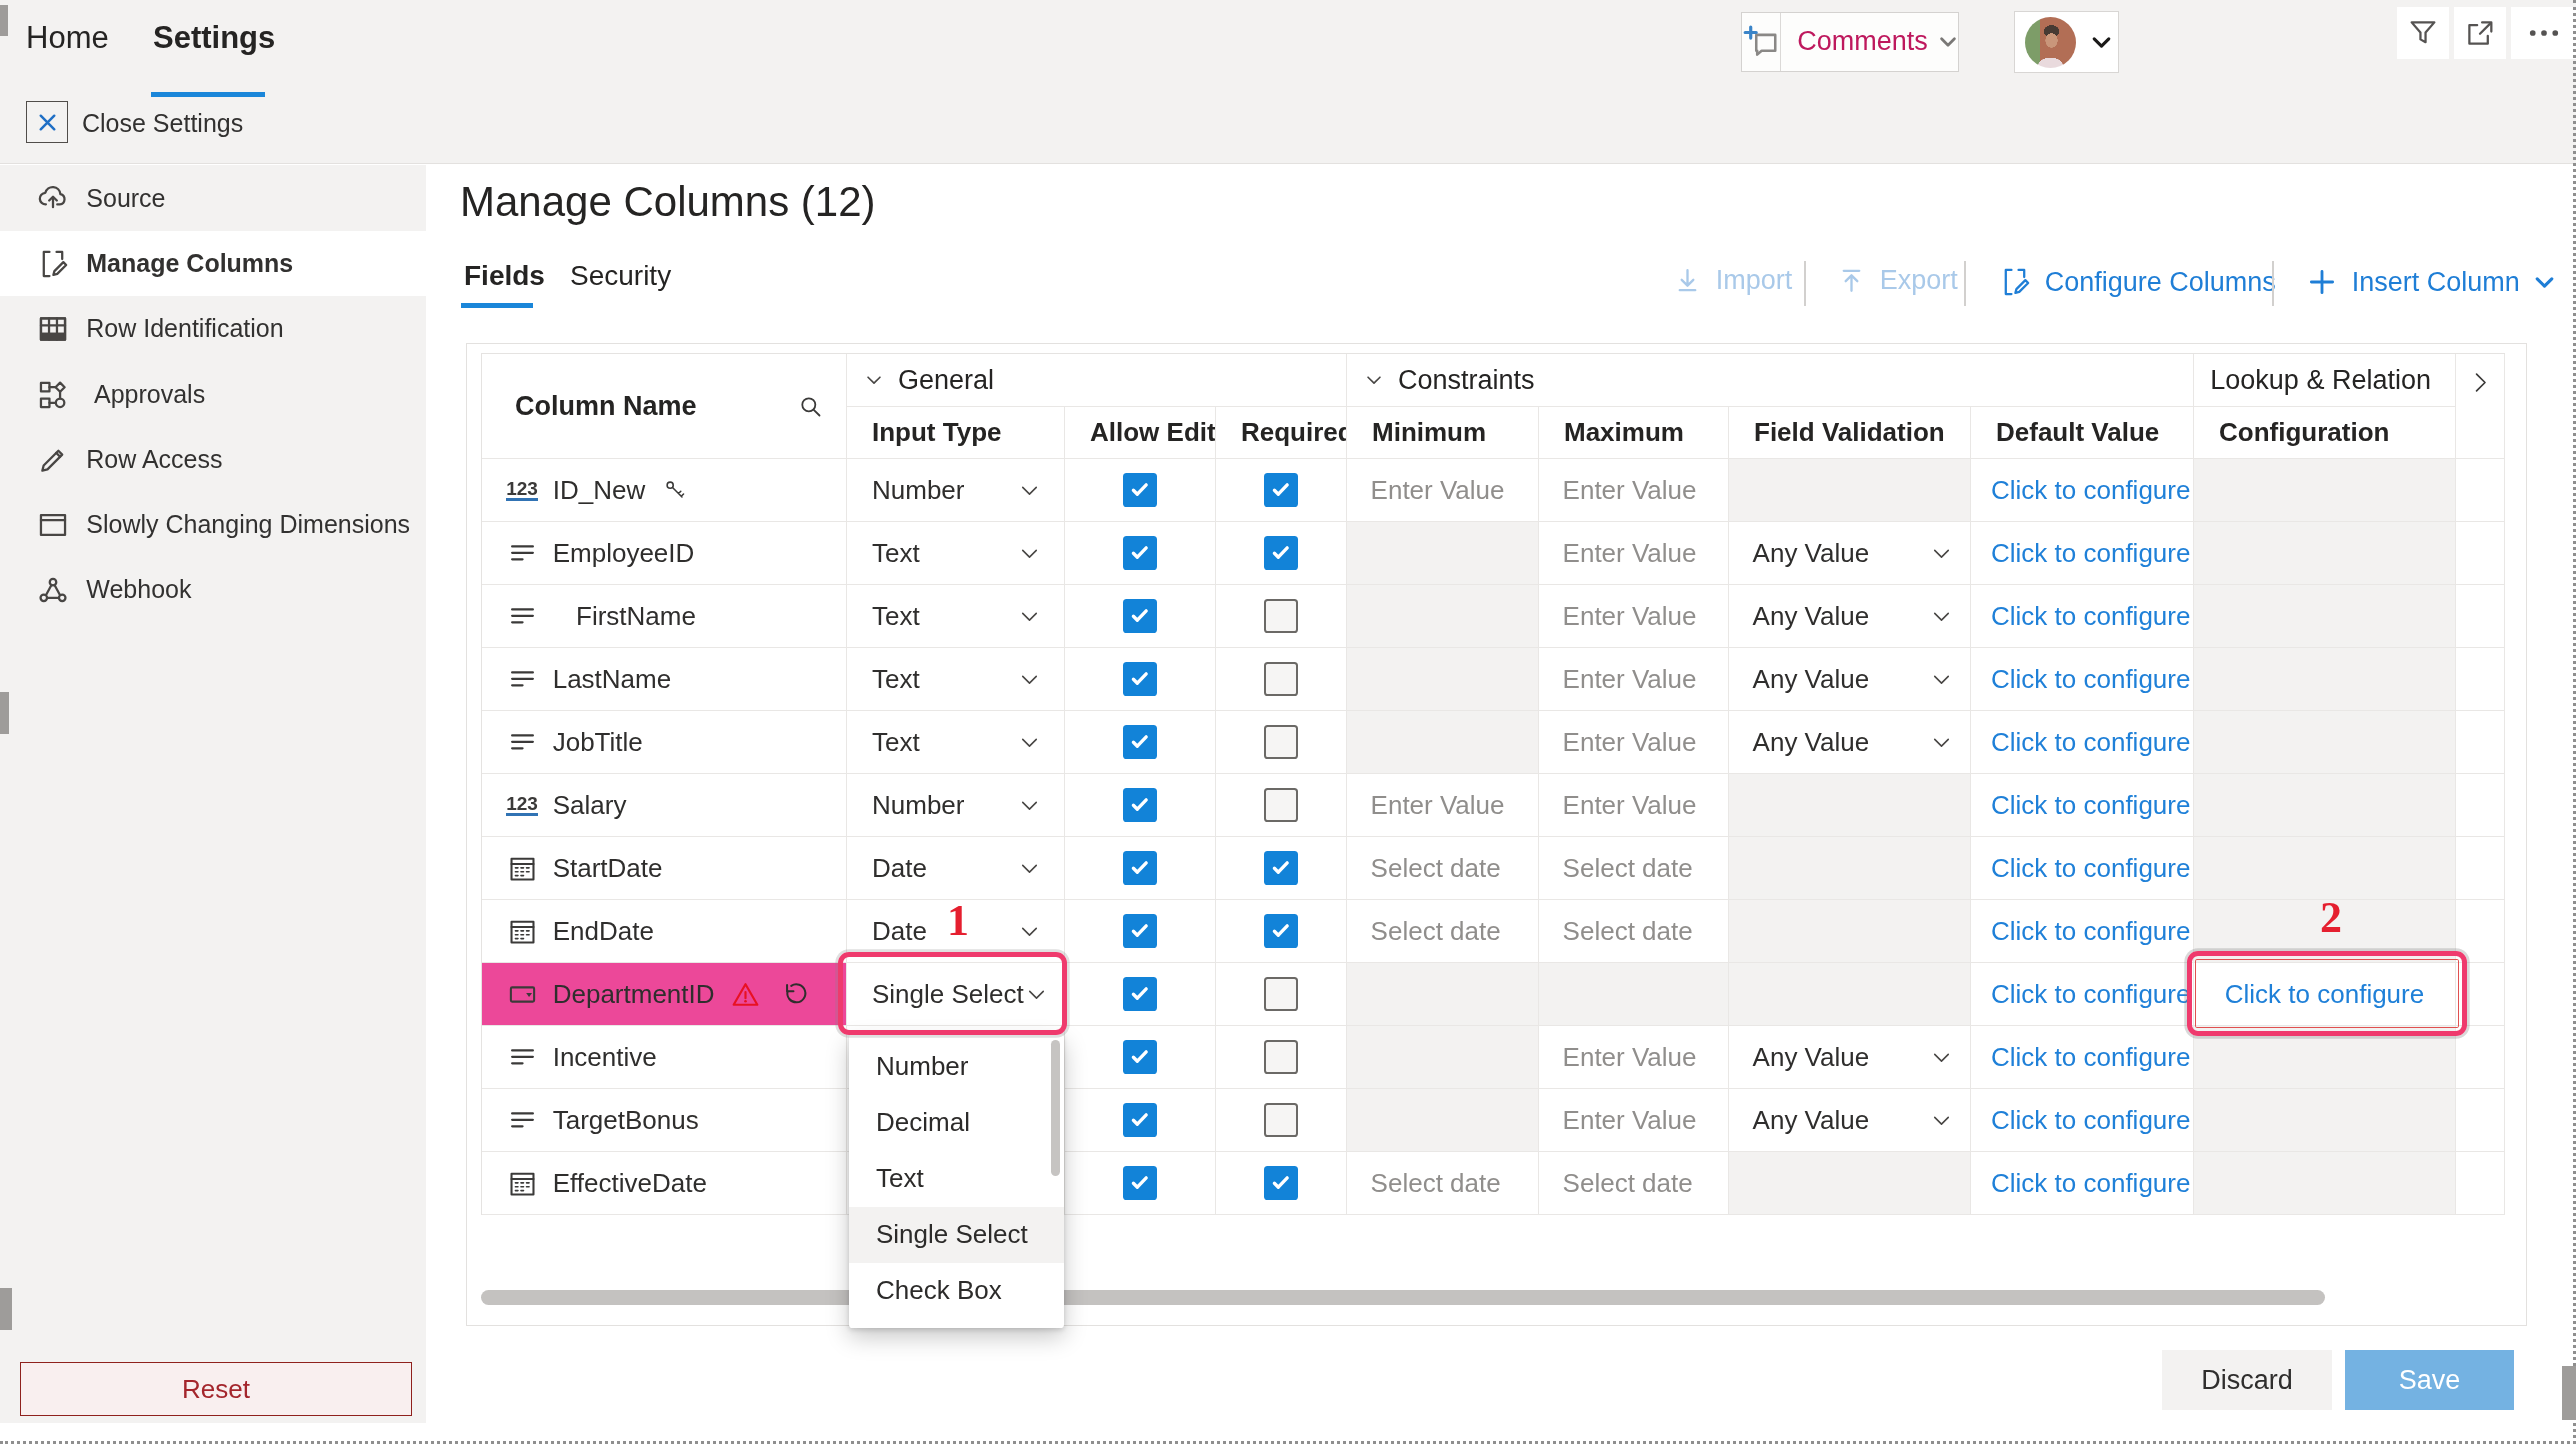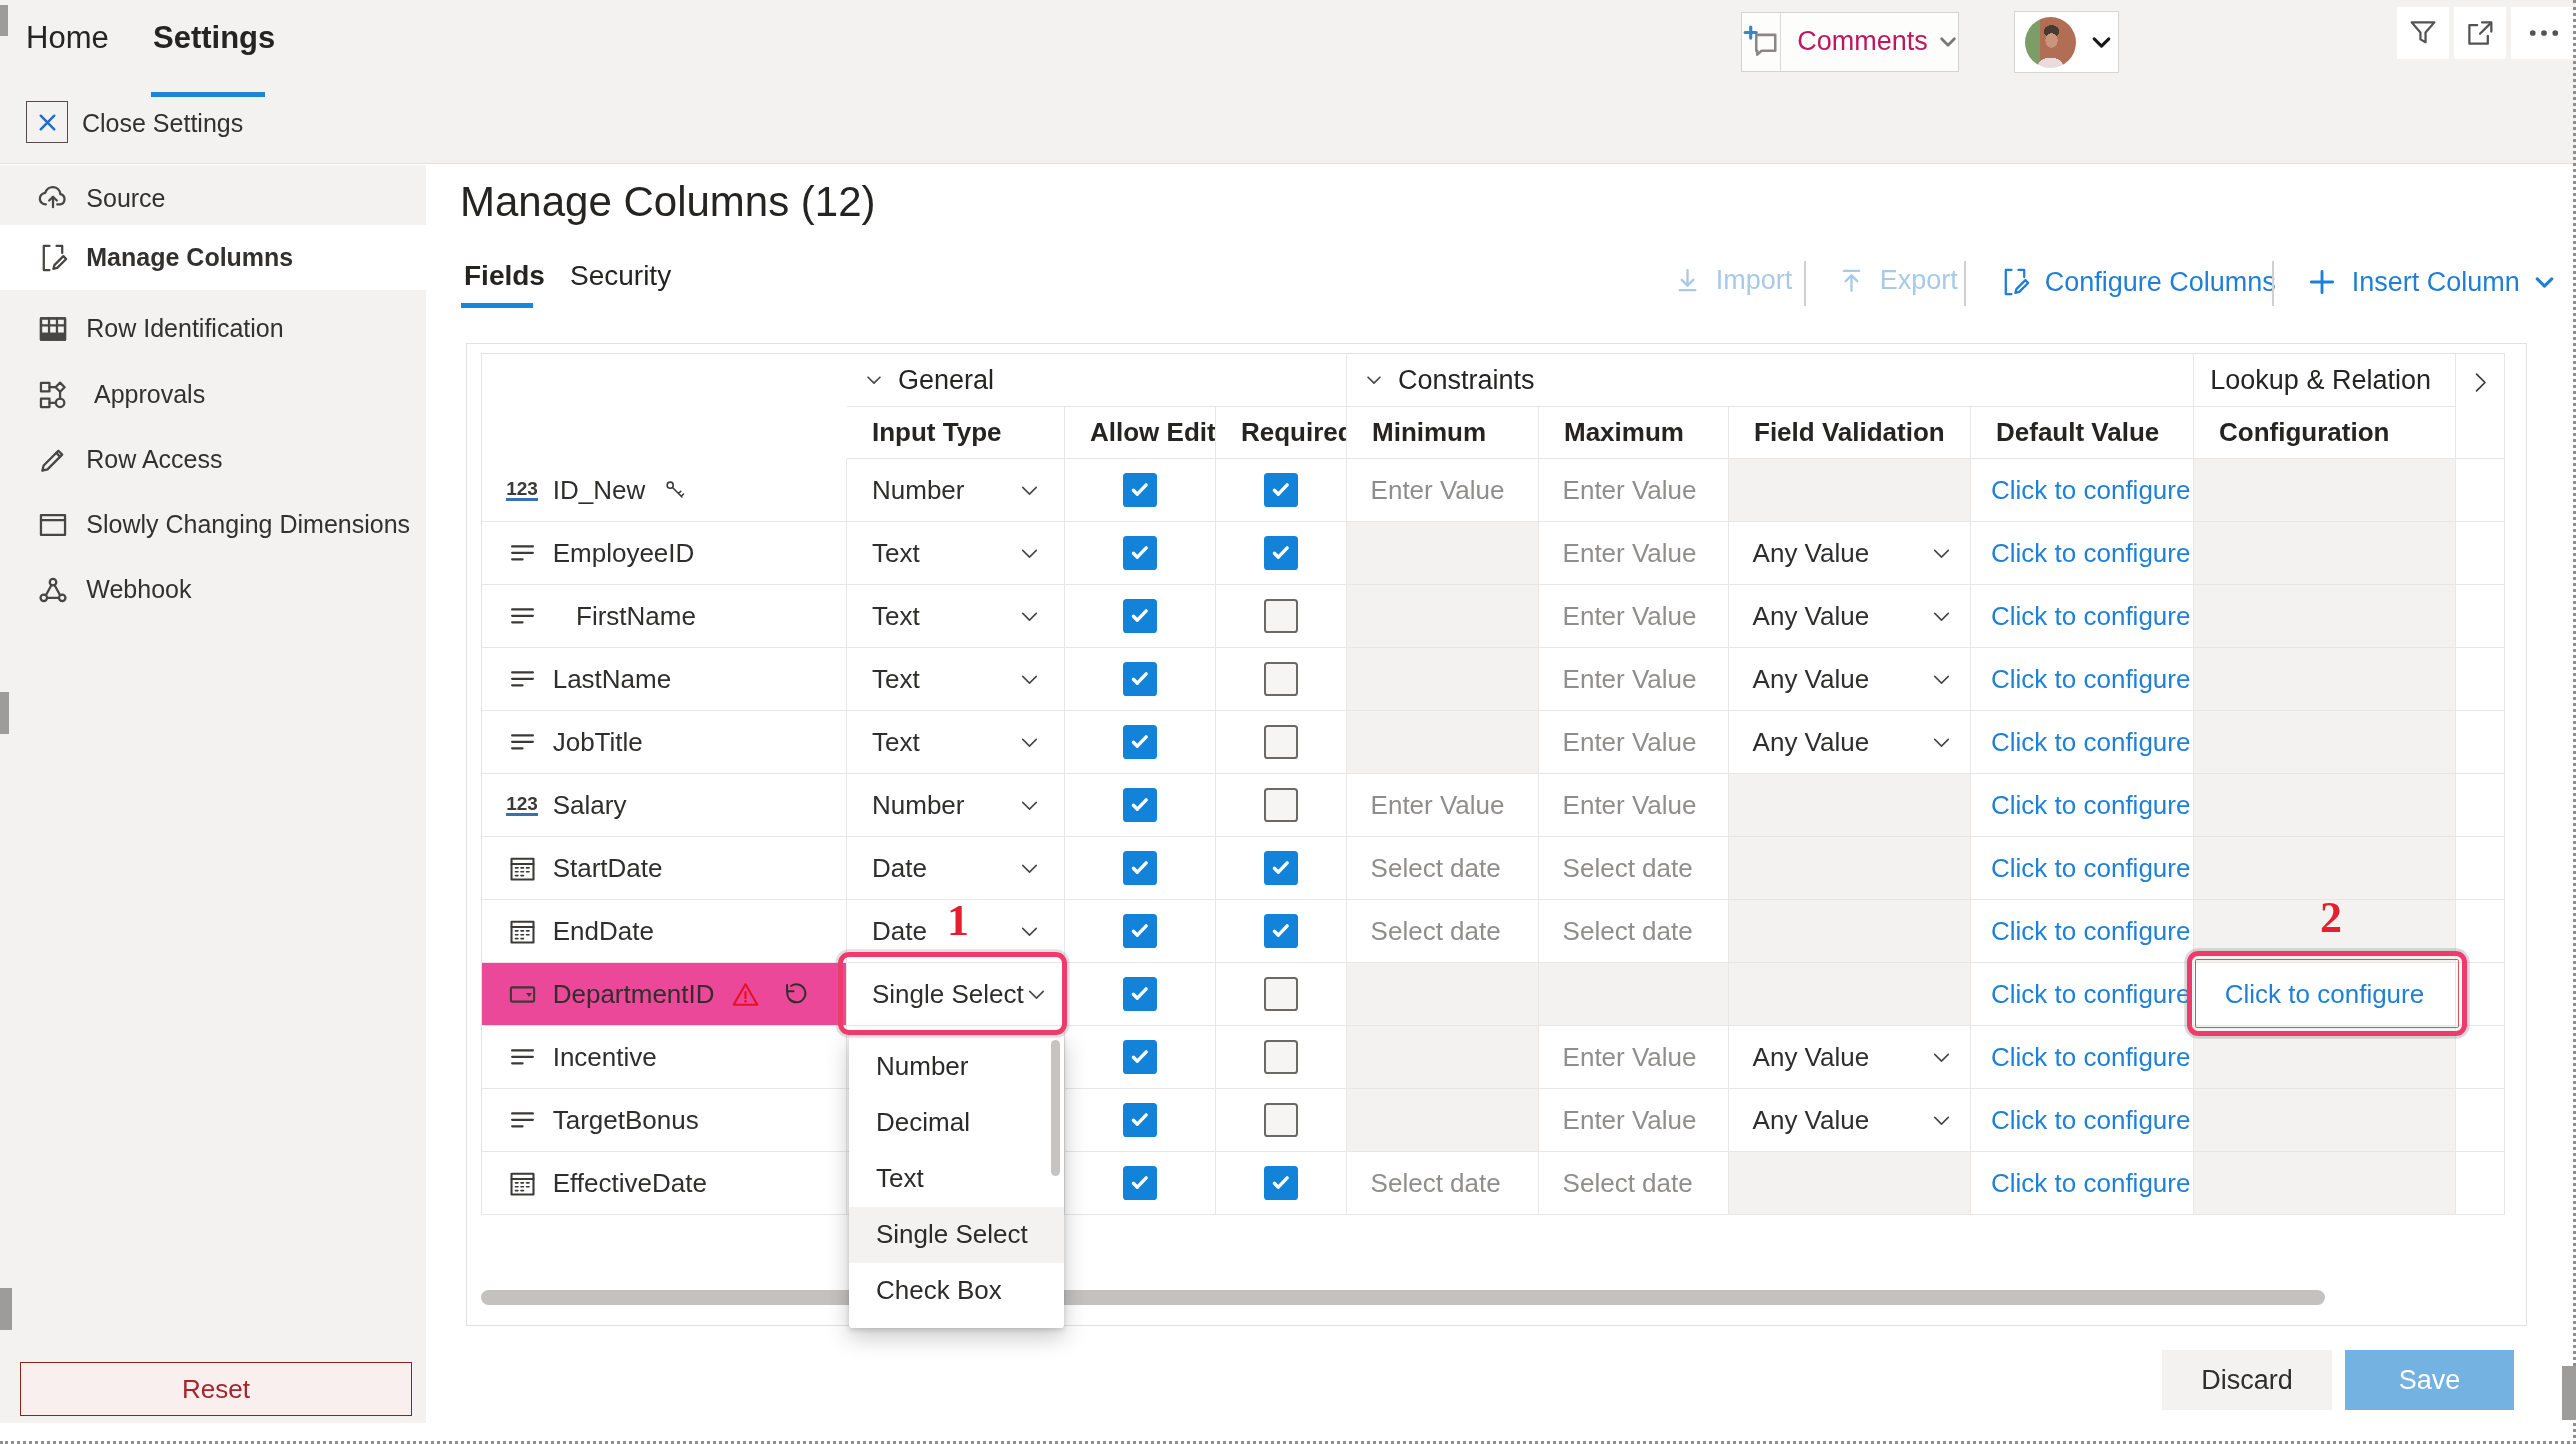--- a/index.html
+++ b/index.html
@@ -190,21 +190,21 @@
     <div class="side-item" style="top: 0.9px;">
       <span class="sic">
         <svg viewBox="0 0 24 24" width="34" height="34" fill="none" stroke="currentColor" stroke-width="1.6" stroke-linecap="round" stroke-linejoin="round">
           <path d="M7 16.5a4.1 4.1 0 0 1-.4-8.2 5.4 5.4 0 0 1 10.6.9 3.7 3.7 0 0 1-.4 7.3H15"></path>
           <path d="M12 18.5v-7.2"></path>
           <path d="M9.3 13.8 12 11.1l2.7 2.7"></path>
         </svg>
       </span>
       <span>Source</span>
     </div>
-    <div class="side-item active" style="top: 60px;">
+    <div class="side-item active" style="top: 66px;">
       <span class="sic">
         <svg viewBox="0 0 24 24" width="34" height="34" fill="none" stroke="currentColor" stroke-width="1.6" stroke-linecap="round" stroke-linejoin="round">
           <path d="M9.5 3.5h-4v17h4"></path>
           <path d="M14.5 3.5h4v5"></path>
           <path d="m13 17 6.3-6.3 2 2L15 19l-2.7.7z"></path>
         </svg>
       </span>
       <span>Manage Columns</span>
     </div>
     <div class="side-item" style="top: 131px;">
@@ -305,20 +305,29 @@
   <span>Insert Column</span>
   <span>
       <svg viewBox="0 0 24 24" width="25" height="25" fill="none" stroke="currentColor" stroke-width="3" stroke-linecap="round" stroke-linejoin="round">
         <path d="M5 8.5l7 7 7-7"></path>
       </svg>
     </span>
 </div>
 
 <div class="abs table-card"></div>
 <div class="abs" id="grid">
+    <div class="gcell h-name" style="grid-area: 1 / 1 / 3;">
+      <span>Column Name</span>
+      <span class="sic">
+        <svg viewBox="0 0 24 24" width="27" height="27" fill="none" stroke="currentColor" stroke-width="1.6" stroke-linecap="round" stroke-linejoin="round">
+          <circle cx="10.5" cy="10.5" r="5.8"></circle>
+          <path d="M14.9 14.9 20 20"></path>
+        </svg>
+      </span>
+    </div>
     <div class="gcell h-group" style="grid-area: 1 / 2 / auto / 5;">
       <span class="ichev">
         <svg viewBox="0 0 24 24" width="22" height="22" fill="none" stroke="currentColor" stroke-width="1.8" stroke-linecap="round" stroke-linejoin="round">
           <path d="M5.5 9l6.5 6.5L18.5 9"></path>
         </svg>
       </span>
       <span>General</span>
     </div>
     <div class="gcell h-group" style="grid-area: 1 / 5 / auto / 9;">
       <span class="ichev">

